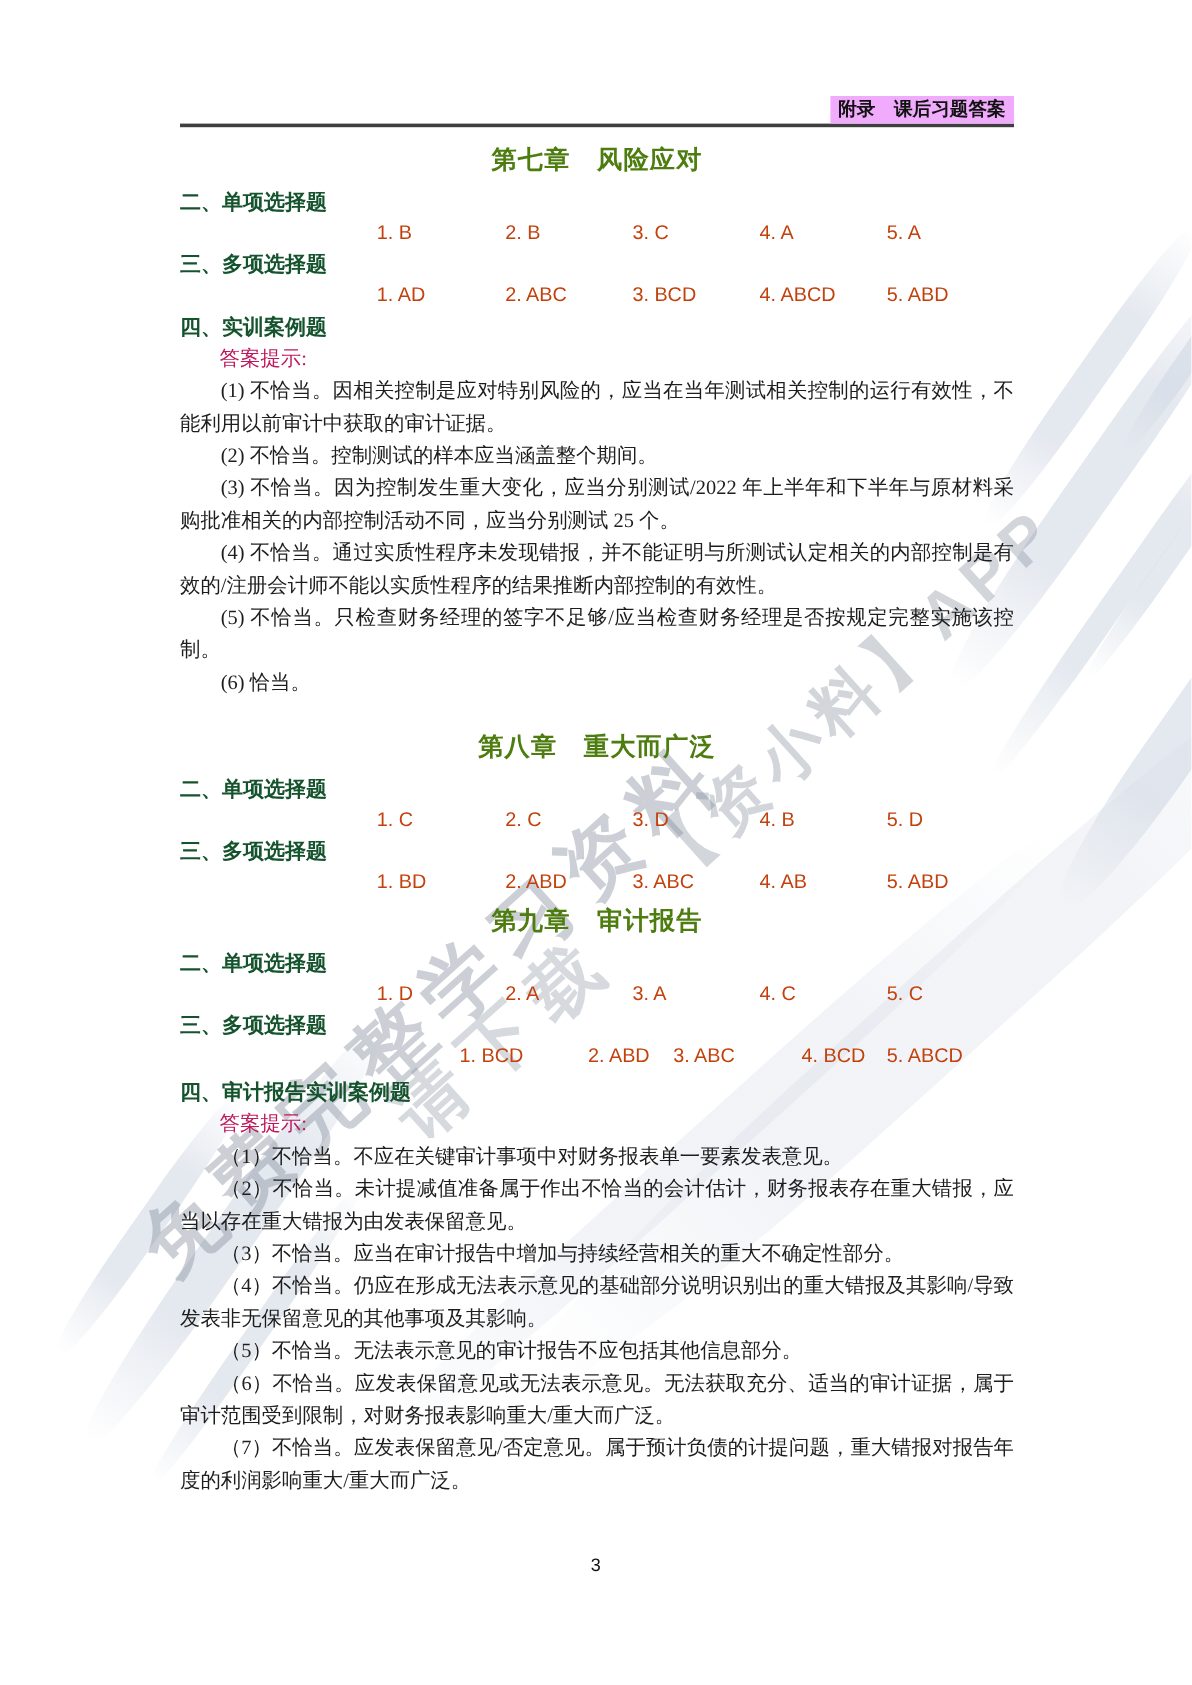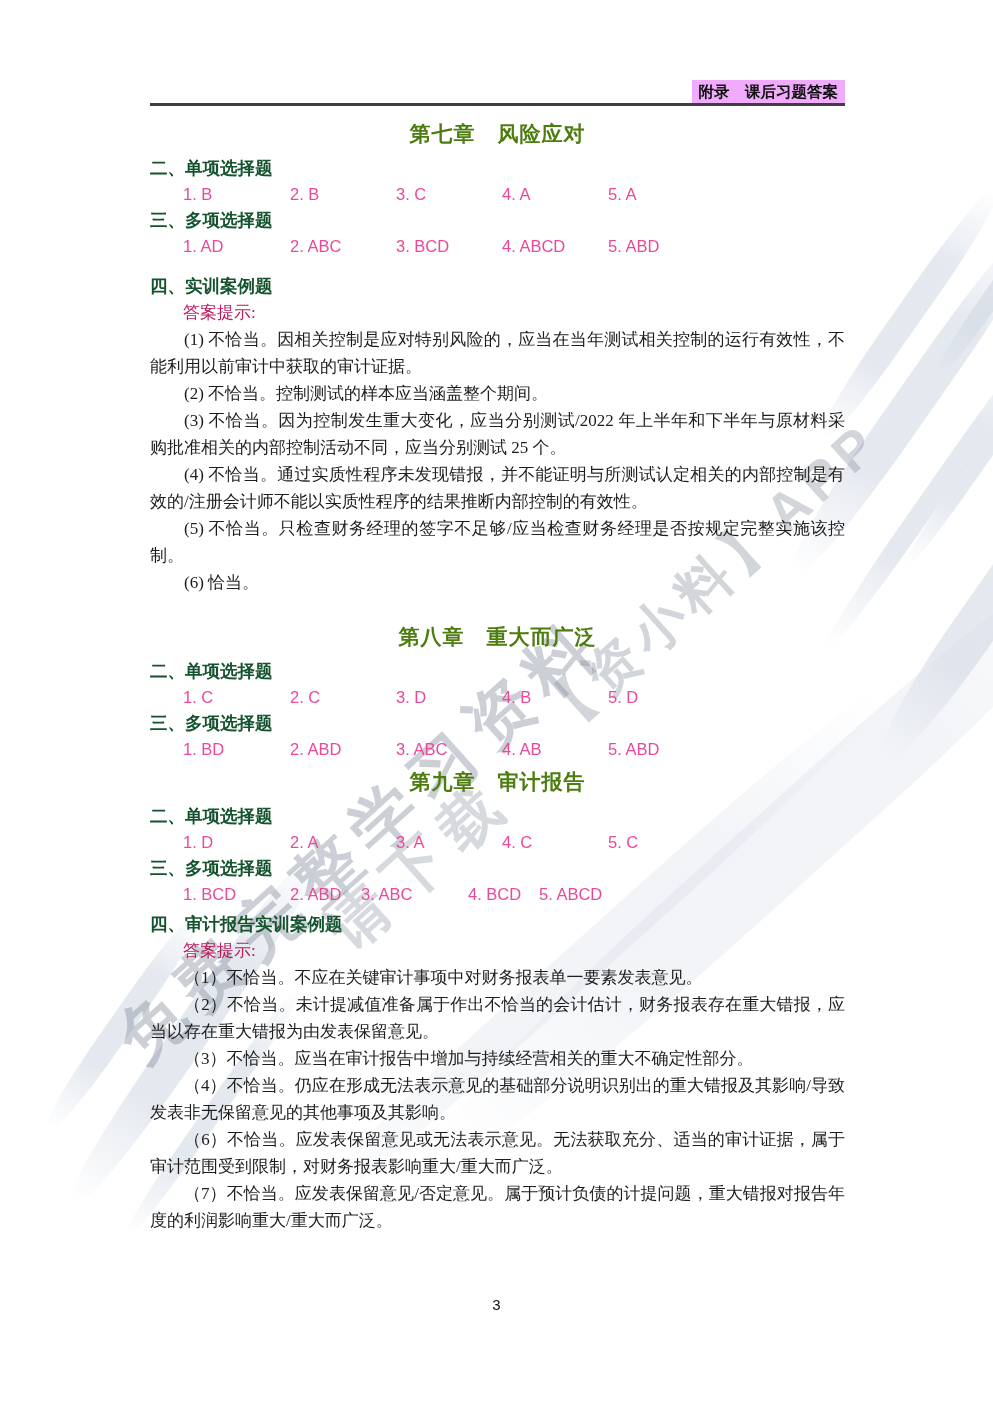--- a/index.html
+++ b/index.html
@@ -55,28 +55,29 @@
   }
   .chapter-title.mt-xl{margin-top:26px;}
   .chapter-title.mt-sm{margin-top:5px;}
   .section-heading{
     font-size:17.5px;
     font-weight:700;
     color:#14532d;
     margin:0;
     line-height:26px;
   }
-  .section-heading.mt-lg{margin-top:14px;}
+  .section-heading.mt-lg{}
   .section-heading.mt-xs{margin-top:4px;}
   .answers-row{
     display:flex;
     padding-left:33px;
     line-height:26px;
     font-size:16.5px;
-    color:#ec4899;
+    color:#c2410c;
+    justify-content:flex-end;
   }
   .answers-row .ans{width:106px;flex:0 0 auto;}
   .answers-row .ans:first-child{width:107px;}
   .answers-row.row-tight .ans:nth-child(1){width:107px;}
   .answers-row.row-tight .ans:nth-child(2){width:71px;}
   .answers-row.row-tight .ans:nth-child(3){width:107px;}
   .answers-row.row-tight .ans:nth-child(4){width:71px;}
   .case-hint{
     padding-left:33px;
     line-height:27px;
@@ -202,20 +203,21 @@
       <span class="ans">4. BCD</span>
       <span class="ans">5. ABCD</span>
     </div>
 
     <div class="section-heading mt-xs">四、审计报告实训案例题</div>
     <p class="case-hint">答案提示:</p>
     <p class="case-para">（1）不恰当。不应在关键审计事项中对财务报表单一要素发表意见。</p>
     <p class="case-para">（2）不恰当。未计提减值准备属于作出不恰当的会计估计，财务报表存在重大错报，应当以存在重大错报为由发表保留意见。</p>
     <p class="case-para">（3）不恰当。应当在审计报告中增加与持续经营相关的重大不确定性部分。</p>
     <p class="case-para">（4）不恰当。仍应在形成无法表示意见的基础部分说明识别出的重大错报及其影响/导致发表非无保留意见的其他事项及其影响。</p>
+    <p class="case-para">（5）不恰当。无法表示意见的审计报告不应包括其他信息部分。</p>
     <p class="case-para">（6）不恰当。应发表保留意见或无法表示意见。无法获取充分、适当的审计证据，属于审计范围受到限制，对财务报表影响重大/重大而广泛。</p>
     <p class="case-para">（7）不恰当。应发表保留意见/否定意见。属于预计负债的计提问题，重大错报对报告年度的利润影响重大/重大而广泛。</p>
 
   </div>
 
   <div class="page-footer">3</div>
 
 </div>
 
 </body></html>

